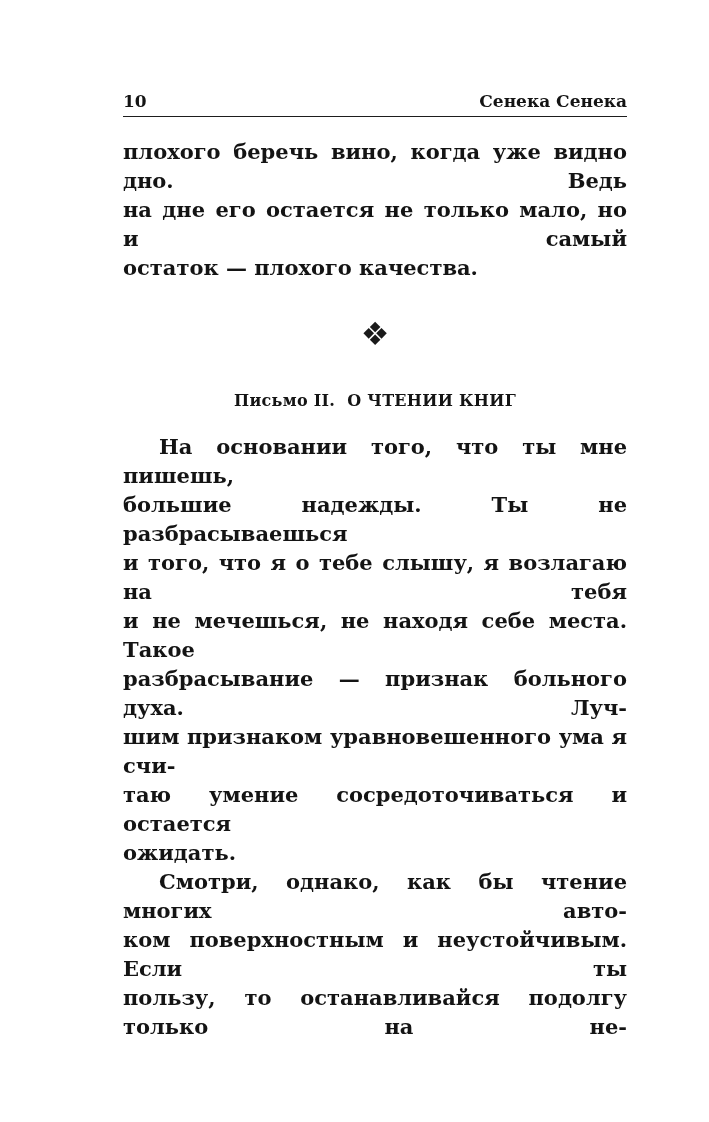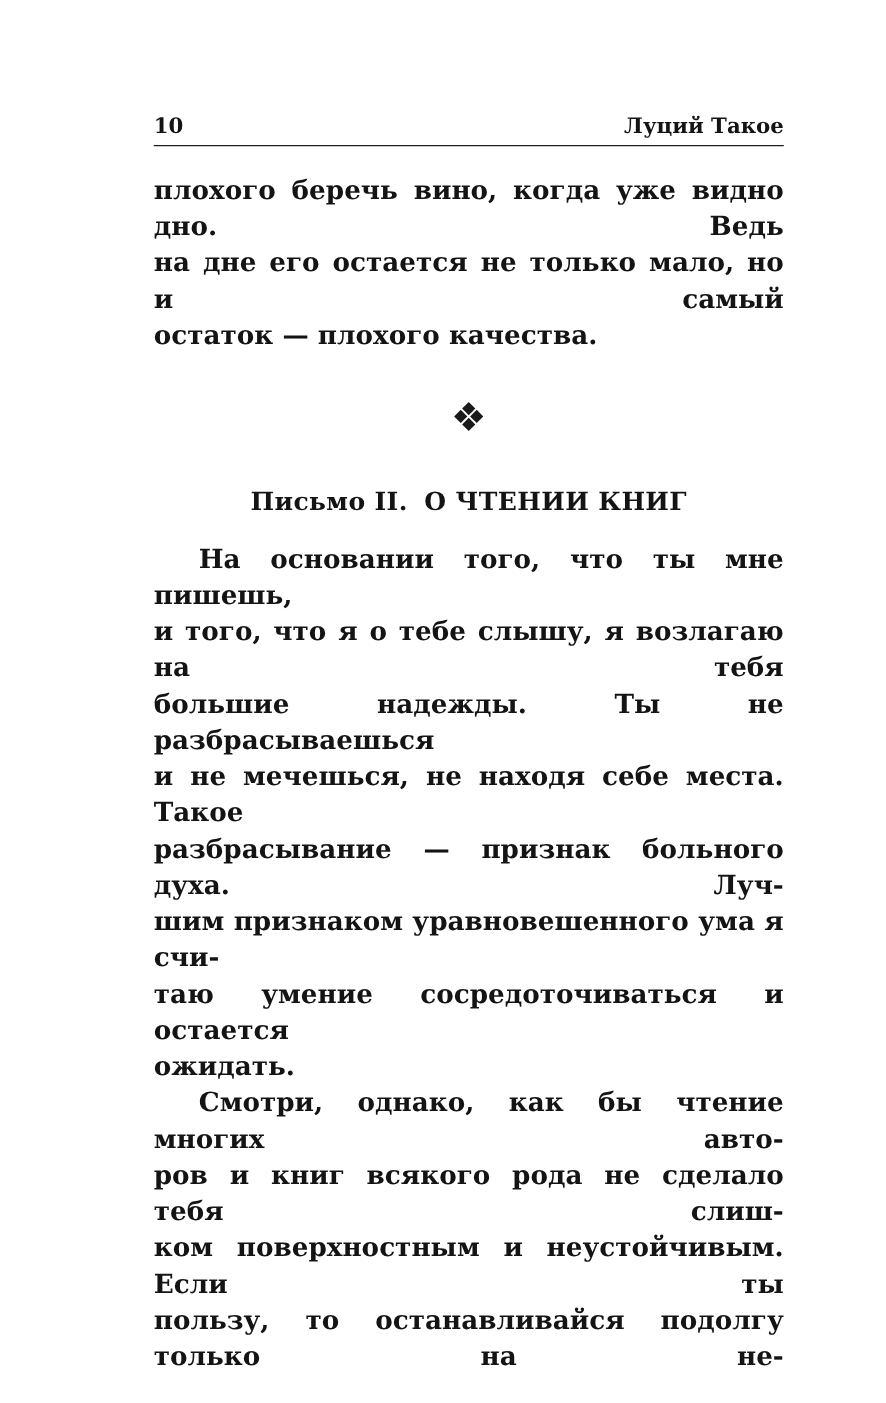--- a/index.html
+++ b/index.html
@@ -58,69 +58,68 @@
   .ornament {
     text-align: center;
     font-family: "DejaVu Sans", sans-serif;
     font-size: 32px;
     line-height: 36px;
     margin-top: 34px;
     color: #1a1a1a;
   }
   .letter-heading {
     text-align: center;
-    font-size: 20px;
+    font-size: 16px;
     line-height: 26px;
     margin-top: 36px;
     letter-spacing: 0.3px;
   }
   .letter-heading .heading-title {
     margin-left: 6px;
   }
   .body-text {
     margin-top: 18px;
   }
 </style>
 </head>
 <body>
 
 <div class="page">
   <div class="content">
 
     <div class="header">
       <span>10</span>
-      <span>Луций Такое</span>
+      <span>Сенека Сенека</span>
     </div>
     <hr class="header-rule">
 
     <div class="para para-first">
         <div class="line">плохого беречь вино, когда уже видно дно. Ведь</div>
         <div class="line">на дне его остается не только мало, но и самый</div>
         <div class="line last">остаток — плохого качества.</div>
       </div>
 
     <div class="ornament">❖</div>
 
     <div class="letter-heading">
       <span class="heading-label">Письмо II.</span>
       <span class="heading-title">О ЧТЕНИИ КНИГ</span>
     </div>
 
     <div class="para body-text indent-first">
         <div class="line">На основании того, что ты мне пишешь,</div>
+        <div class="line">большие надежды. Ты не разбрасываешься</div>
         <div class="line">и того, что я о тебе слышу, я возлагаю на тебя</div>
-        <div class="line">большие надежды. Ты не разбрасываешься</div>
         <div class="line">и не мечешься, не находя себе места. Такое</div>
         <div class="line">разбрасывание — признак больного духа. Луч-</div>
         <div class="line">шим признаком уравновешенного ума я счи-</div>
         <div class="line">таю умение сосредоточиваться и остается</div>
         <div class="line last">ожидать.</div>
       </div>
 
     <div class="para indent-first">
         <div class="line">Смотри, однако, как бы чтение многих авто-</div>
-        <div class="line">ров и книг всякого рода не сделало тебя слиш-</div>
         <div class="line">ком поверхностным и неустойчивым. Если ты</div>
         <div class="line">пользу, то останавливайся подолгу только на не-</div>
       </div>
 
   </div>
 </div>
 
 </body></html>

